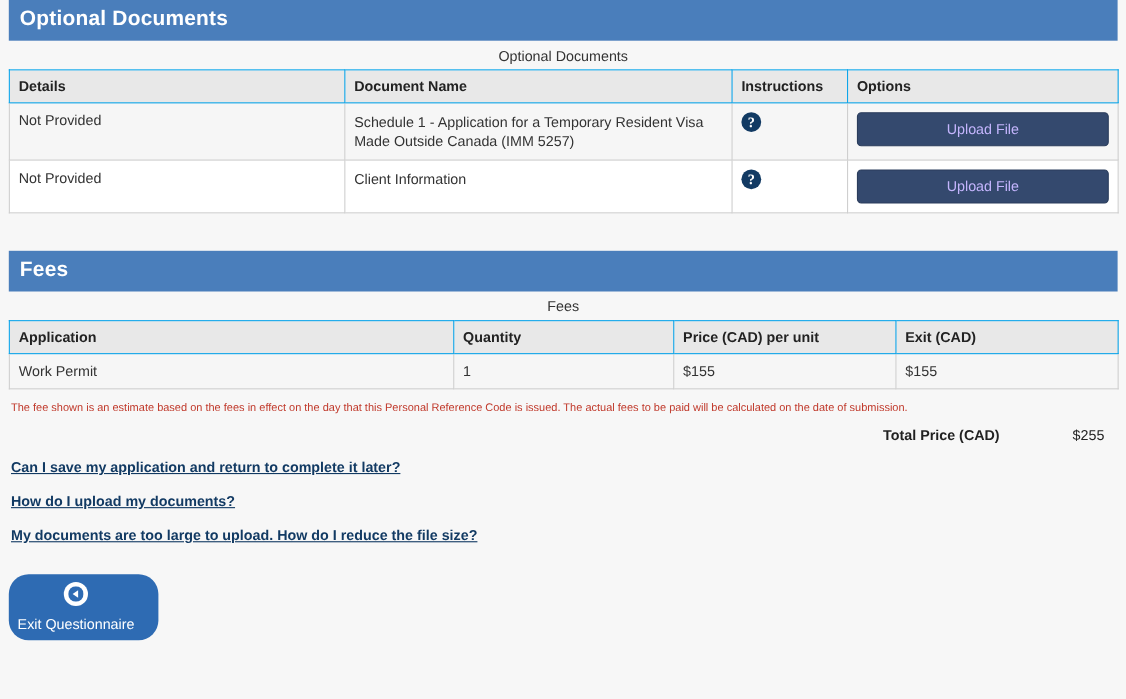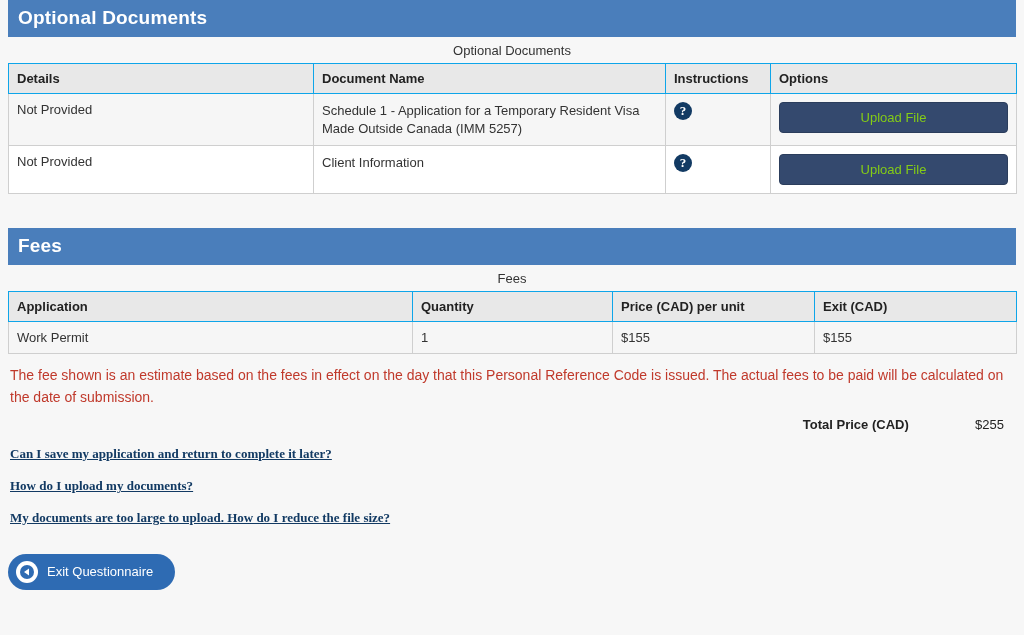--- a/index.html
+++ b/index.html
@@ -91,21 +91,21 @@
     cursor: pointer;
     font-family: "Liberation Serif", serif;
   }
   .opt-cell {
     padding: 6px 6px;
   }
   .upload-btn {
     display: block;
     width: 100%;
     background: #34496e;
-    color: #84cc16;
+    color: #c4b5fd;
     border: 1px solid #2b3d5c;
     border-radius: 4px;
     font-size: 13px;
     font-family: "Liberation Sans", sans-serif;
     padding: 7px 0;
     cursor: pointer;
     text-align: center;
   }
 
   
@@ -117,21 +117,21 @@
   
   .fees-col-app   { width: 404px; }
   .fees-col-qty   { width: 200px; }
   .fees-col-price { width: 202px; }
   .fees-col-total { width: 202px; }
 
   .spacer-lg { height: 34px; }
 
   .fee-note {
     color: #c0392b;
-    font-size: 14px;
+    font-size: 10px;
     line-height: 1.6;
     padding: 10px 2px 0 2px;
   }
 
   .total-row {
     text-align: right;
     padding: 8px 12px 0 0;
     font-size: 13px;
   }
   .total-label {
@@ -141,21 +141,20 @@
   .total-value {
     font-weight: normal;
     color: #222;
     display: inline-block;
     min-width: 60px;
     text-align: right;
   }
 
   .faq-list {
     padding: 14px 2px 0 2px;
-    font-family: Liberation Serif, serif;
   }
   .faq-link {
     display: block;
     color: #123a63;
     font-weight: bold;
     font-size: 13px;
     text-decoration: underline;
     margin-bottom: 16px;
     cursor: pointer;
   }
@@ -166,20 +165,21 @@
     align-items: center;
     gap: 9px;
     background: #2e6bb3;
     color: #ffffff;
     border: none;
     border-radius: 18px;
     padding: 7px 22px 7px 8px;
     font-size: 13px;
     font-family: "Liberation Sans", sans-serif;
     cursor: pointer;
+    flex-direction: column;
   }
   .exit-circle {
     width: 22px;
     height: 22px;
     border-radius: 50%;
     background: #ffffff;
     display: inline-flex;
     align-items: center;
     justify-content: center;
   }

